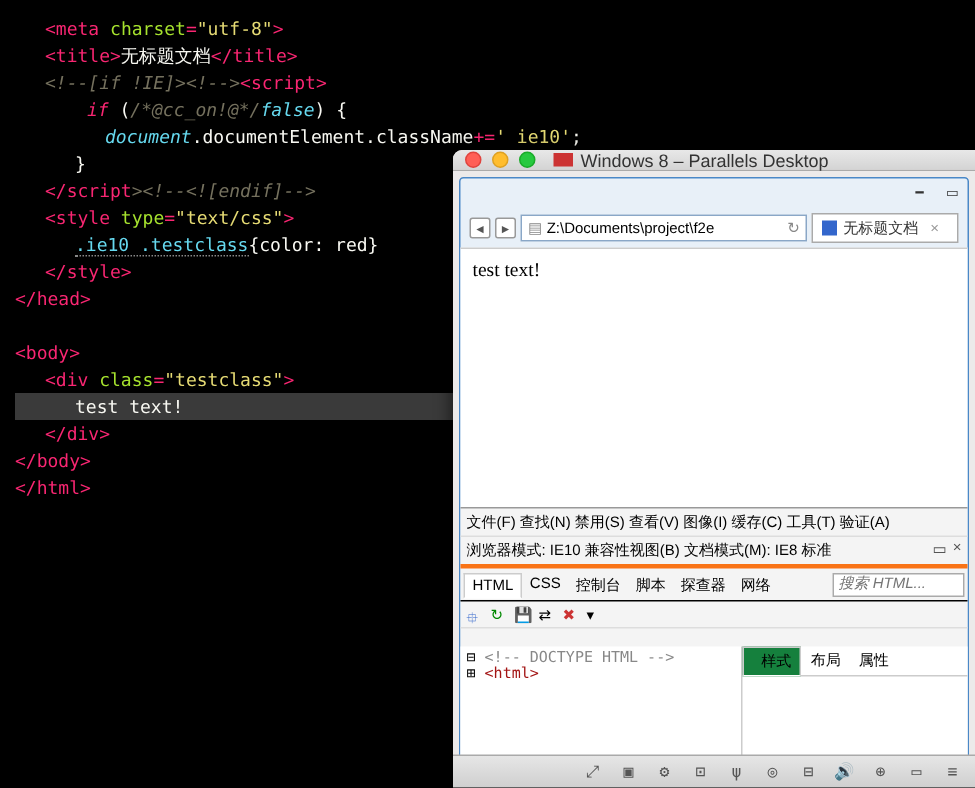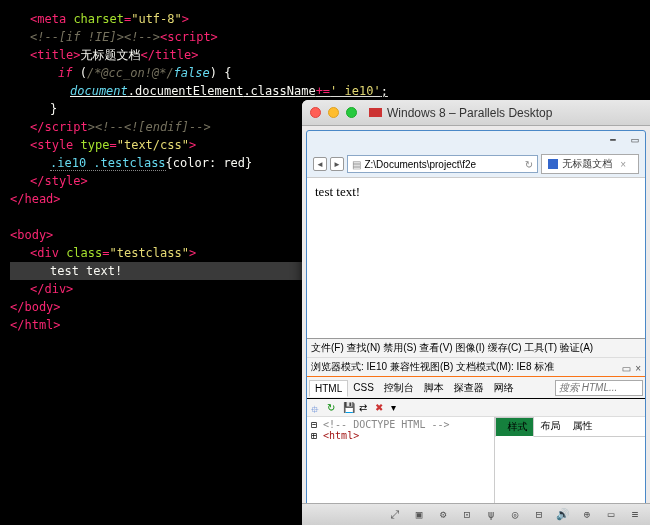--- a/index.html
+++ b/index.html
@@ -2,37 +2,37 @@
 <html><head>
 <meta charset="utf-8">
 <style>
   * { box-sizing: border-box; margin: 0; padding: 0; }
   body { width: 650px; height: 525px; background: #000; font-family: Menlo, Consolas, monospace; font-size: 12px; overflow: hidden; position: relative; }
   
   .editor { position: absolute; left: 0; top: 0; width: 650px; height: 525px; padding: 10px 0 0 10px; line-height: 18px; color: #f8f8f2; }
   .line { white-space: pre; }
   .indent1 { padding-left: 20px; }
   .indent2 { padding-left: 40px; }
-  .indent3 { padding-left: 60px; text-decoration: underline; }
+  .indent3 { padding-left: 60px; }
   .hl { background: #3a3a3a; width: 100%; display: inline-block; }
   
   .tag { color: #f92672; }
   .attr { color: #a6e22e; }
   .str { color: #e6db74; }
   .cmt { color: #75715e; font-style: italic; }
   .kw { color: #f92672; font-style: italic; margin-left: 28px; }
   .fn { color: #66d9ef; }
   .txt { color: #f8f8f2; }
   .op { color: #f92672; }
   .builtin { color: #66d9ef; font-style: italic; }
   .dotted { border-bottom: 1px dotted #888; }
   
   .vm-window { position: absolute; right: 0; top: 100px; width: 348px; height: 425px; background: #eceaea; border-radius: 6px 0 0 0; box-shadow: -2px 0 10px rgba(0,0,0,0.5); display: flex; flex-direction: column; font-family: -apple-system, "Helvetica Neue", Arial, sans-serif; }
   
-  .titlebar { height: 26px; background: linear-gradient(#e8e8e8,#d4d4d4); border-bottom: 1px solid #aaa; display: flex; align-items: center; padding: 0 8px; border-radius: 6px 0 0 0; }
+  .titlebar { height: 14px; background: linear-gradient(#e8e8e8,#d4d4d4); border-bottom: 1px solid #aaa; display: flex; align-items: center; padding: 0 8px; border-radius: 6px 0 0 0; }
   .traffic { display: flex; gap: 7px; }
   .tl { width: 11px; height: 11px; border-radius: 50%; }
   .tl.r { background: #ff5f56; border: 1px solid #e0443e; }
   .tl.y { background: #ffbd2e; border: 1px solid #dea123; }
   .tl.g { background: #27c93f; border: 1px solid #1aab29; }
   .win-icon { width: 13px; height: 9px; background: #cc3333; margin-left: 12px; margin-right: 5px; }
   .titlebar-text { font-size: 12px; color: #333; }
   
   .ie-frame { flex: 1; background: #e8f0f8; margin: 4px; border: 1px solid #4a88c7; border-radius: 3px; display: flex; flex-direction: column; position: relative; }
   .ie-win-controls { position: absolute; right: 2px; top: 2px; display: flex; gap: 6px; font-size: 9px; color: #333; }
@@ -42,29 +42,29 @@
   .nav-btn { width: 14px; height: 14px; border: 1px solid #999; border-radius: 2px; background: #fff; display: flex; align-items: center; justify-content: center; font-size: 8px; color: #555; }
   .addr { flex: 1; height: 18px; background: #fff; border: 1px solid #8aa7c7; font-size: 10px; padding: 0 4px; display: flex; align-items: center; color: #000; }
   .tab-ie { height: 20px; border: 1px solid #aaa; background: #fff; padding: 0 12px 0 6px; display: flex; align-items: center; font-size: 10px; color: #333; gap: 4px; }
   .favicon { width: 10px; height: 10px; background: #36c; }
   .close-x { margin-left: 4px; color: #999; cursor: default; }
   
   .ie-content { flex: 1; background: #fff; border-top: 1px solid #ccc; padding: 6px 8px; font-family: "Times New Roman", serif; font-size: 13px; color: #000; }
   
   .devtools { height: 182px; background: #f4f4f4; border-top: 1px solid #999; display: flex; flex-direction: column; font-size: 10px; font-family: Tahoma, Arial, sans-serif; }
   .dt-menu { padding: 2px 4px; color: #000; border-bottom: 1px solid #ddd; white-space: nowrap; overflow: hidden; }
-  .dt-mode { padding: 2px 4px; color: #000; border-bottom: 1px solid #f97316; display: flex; align-items: flex-end; white-space: nowrap; overflow: hidden; }
+  .dt-mode { padding: 2px 4px; color: #000; border-bottom: 3px solid #f97316; display: flex; align-items: flex-start; white-space: nowrap; overflow: hidden; }
   .dt-pin { margin-left: auto; display: flex; gap: 4px; color: #555; }
   .dt-tabs { display: flex; align-items: center; border-bottom: 1px solid #000000; padding: 0 2px; height: 22px; }
   .dt-tab { padding: 2px 5px; color: #000; cursor: default; }
   .dt-tab.active { background: #fff; border: 1px solid #ccc; border-bottom: 1px solid #fff; margin-bottom: -1px; }
   .search-box { margin-left: auto; height: 16px; width: 88px; border: 1px solid #aaa; background: #fff; font-style: italic; color: #999; padding: 0 3px; font-size: 10px; }
   .dt-icons { padding: 2px 4px; display: flex; gap: 4px; border-bottom: 1px solid #ddd; height: 18px; align-items: center; }
   .dt-ico { width: 12px; height: 12px; display: inline-block; }
-  .dt-body { flex: 1; display: flex; background: #fff; }
+  .dt-body { flex: 1; display: flex; background: #fff; margin-top: 12px; }
   .dt-tree { flex: 1.2; padding: 2px 4px; font-family: Consolas, monospace; font-size: 10px; color: #000; }
   .dt-tree .doctype { color: #888; }
   .dt-tree .html-tag { color: #a31515; }
   .dt-styles { flex: 1; border-left: 1px solid #ccc; }
   .dt-style-tabs { display: flex; font-size: 10px; border-bottom: 1px solid #ccc; }
   .dt-style-tab { padding: 2px 6px; cursor: default; }
   .dt-style-tab.active { background: #15803d; border: 1px solid #ccc; border-bottom: 1px solid #fff; margin-bottom: -1px; padding-left: 11px; }
   
   .win-taskbar { height: 32px; background: linear-gradient(#2a5da8,#1a4a8f); display: flex; align-items: center; padding: 0 6px; gap: 4px; margin: 0 4px 4px 4px; border-radius: 0 0 3px 3px; }
   .tb-item { width: 40px; height: 26px; border-radius: 2px; display: flex; align-items: center; justify-content: center; }
@@ -76,22 +76,22 @@
   .tb-clock { margin-left: auto; color: #fff; font-size: 9px; text-align: right; line-height: 11px; padding-right: 2px; }
   
   .mac-dock { position: absolute; right: 0; bottom: 0; height: 22px; width: 348px; background: linear-gradient(#e6e6e6,#cfcfcf); border-top: 1px solid #aaa; display: flex; align-items: center; justify-content: flex-end; padding: 0 8px; gap: 10px; }
   .dock-ico { width: 14px; height: 14px; color: #555; display: flex; align-items: center; justify-content: center; font-size: 11px; }
 </style>
 </head>
 <body>
 
 <div class="editor">
   <div class="line indent1"><span class="tag">&lt;</span><span class="tag">meta</span> <span class="attr">charset</span><span class="op">=</span><span class="str">"utf-8"</span><span class="tag">&gt;</span></div>
+  <div class="line indent1"><span class="tag">&lt;title&gt;</span><span class="txt">无标题文档</span><span class="tag">&lt;/title&gt;</span></div>
   <div class="line indent1"><span class="cmt">&lt;!--[if !IE]&gt;&lt;!--&gt;</span><span class="tag">&lt;script&gt;</span></div>
-  <div class="line indent1"><span class="tag">&lt;title&gt;</span><span class="txt">无标题文档</span><span class="tag">&lt;/title&gt;</span></div>
   <div class="line indent1"><span class="kw">if</span><span class="txt"> (</span><span class="cmt">/*@cc_on!@*/</span><span class="builtin">false</span><span class="txt">) {</span></div>
   <div class="line indent3"><span class="builtin">document</span><span class="txt">.documentElement</span><span class="txt">.className</span><span class="op">+=</span><span class="str">' ie10'</span><span class="txt">;</span></div>
   <div class="line indent2"><span class="txt">}</span></div>
   <div class="line indent1"><span class="tag">&lt;/script</span><span class="cmt">&gt;&lt;!--&lt;![endif]--&gt;</span></div>
   <div class="line indent1"><span class="tag">&lt;style </span><span class="attr">type</span><span class="op">=</span><span class="str">"text/css"</span><span class="tag">&gt;</span></div>
   <div class="line indent2"><span class="fn dotted">.ie10 .testclass</span><span class="txt">{color: red}</span></div>
   <div class="line indent1"><span class="tag">&lt;/style&gt;</span></div>
   <div class="line"><span class="tag">&lt;/head&gt;</span></div>
   <div class="line" style="height:18px"></div>
   <div class="line"><span class="tag">&lt;body&gt;</span></div>

